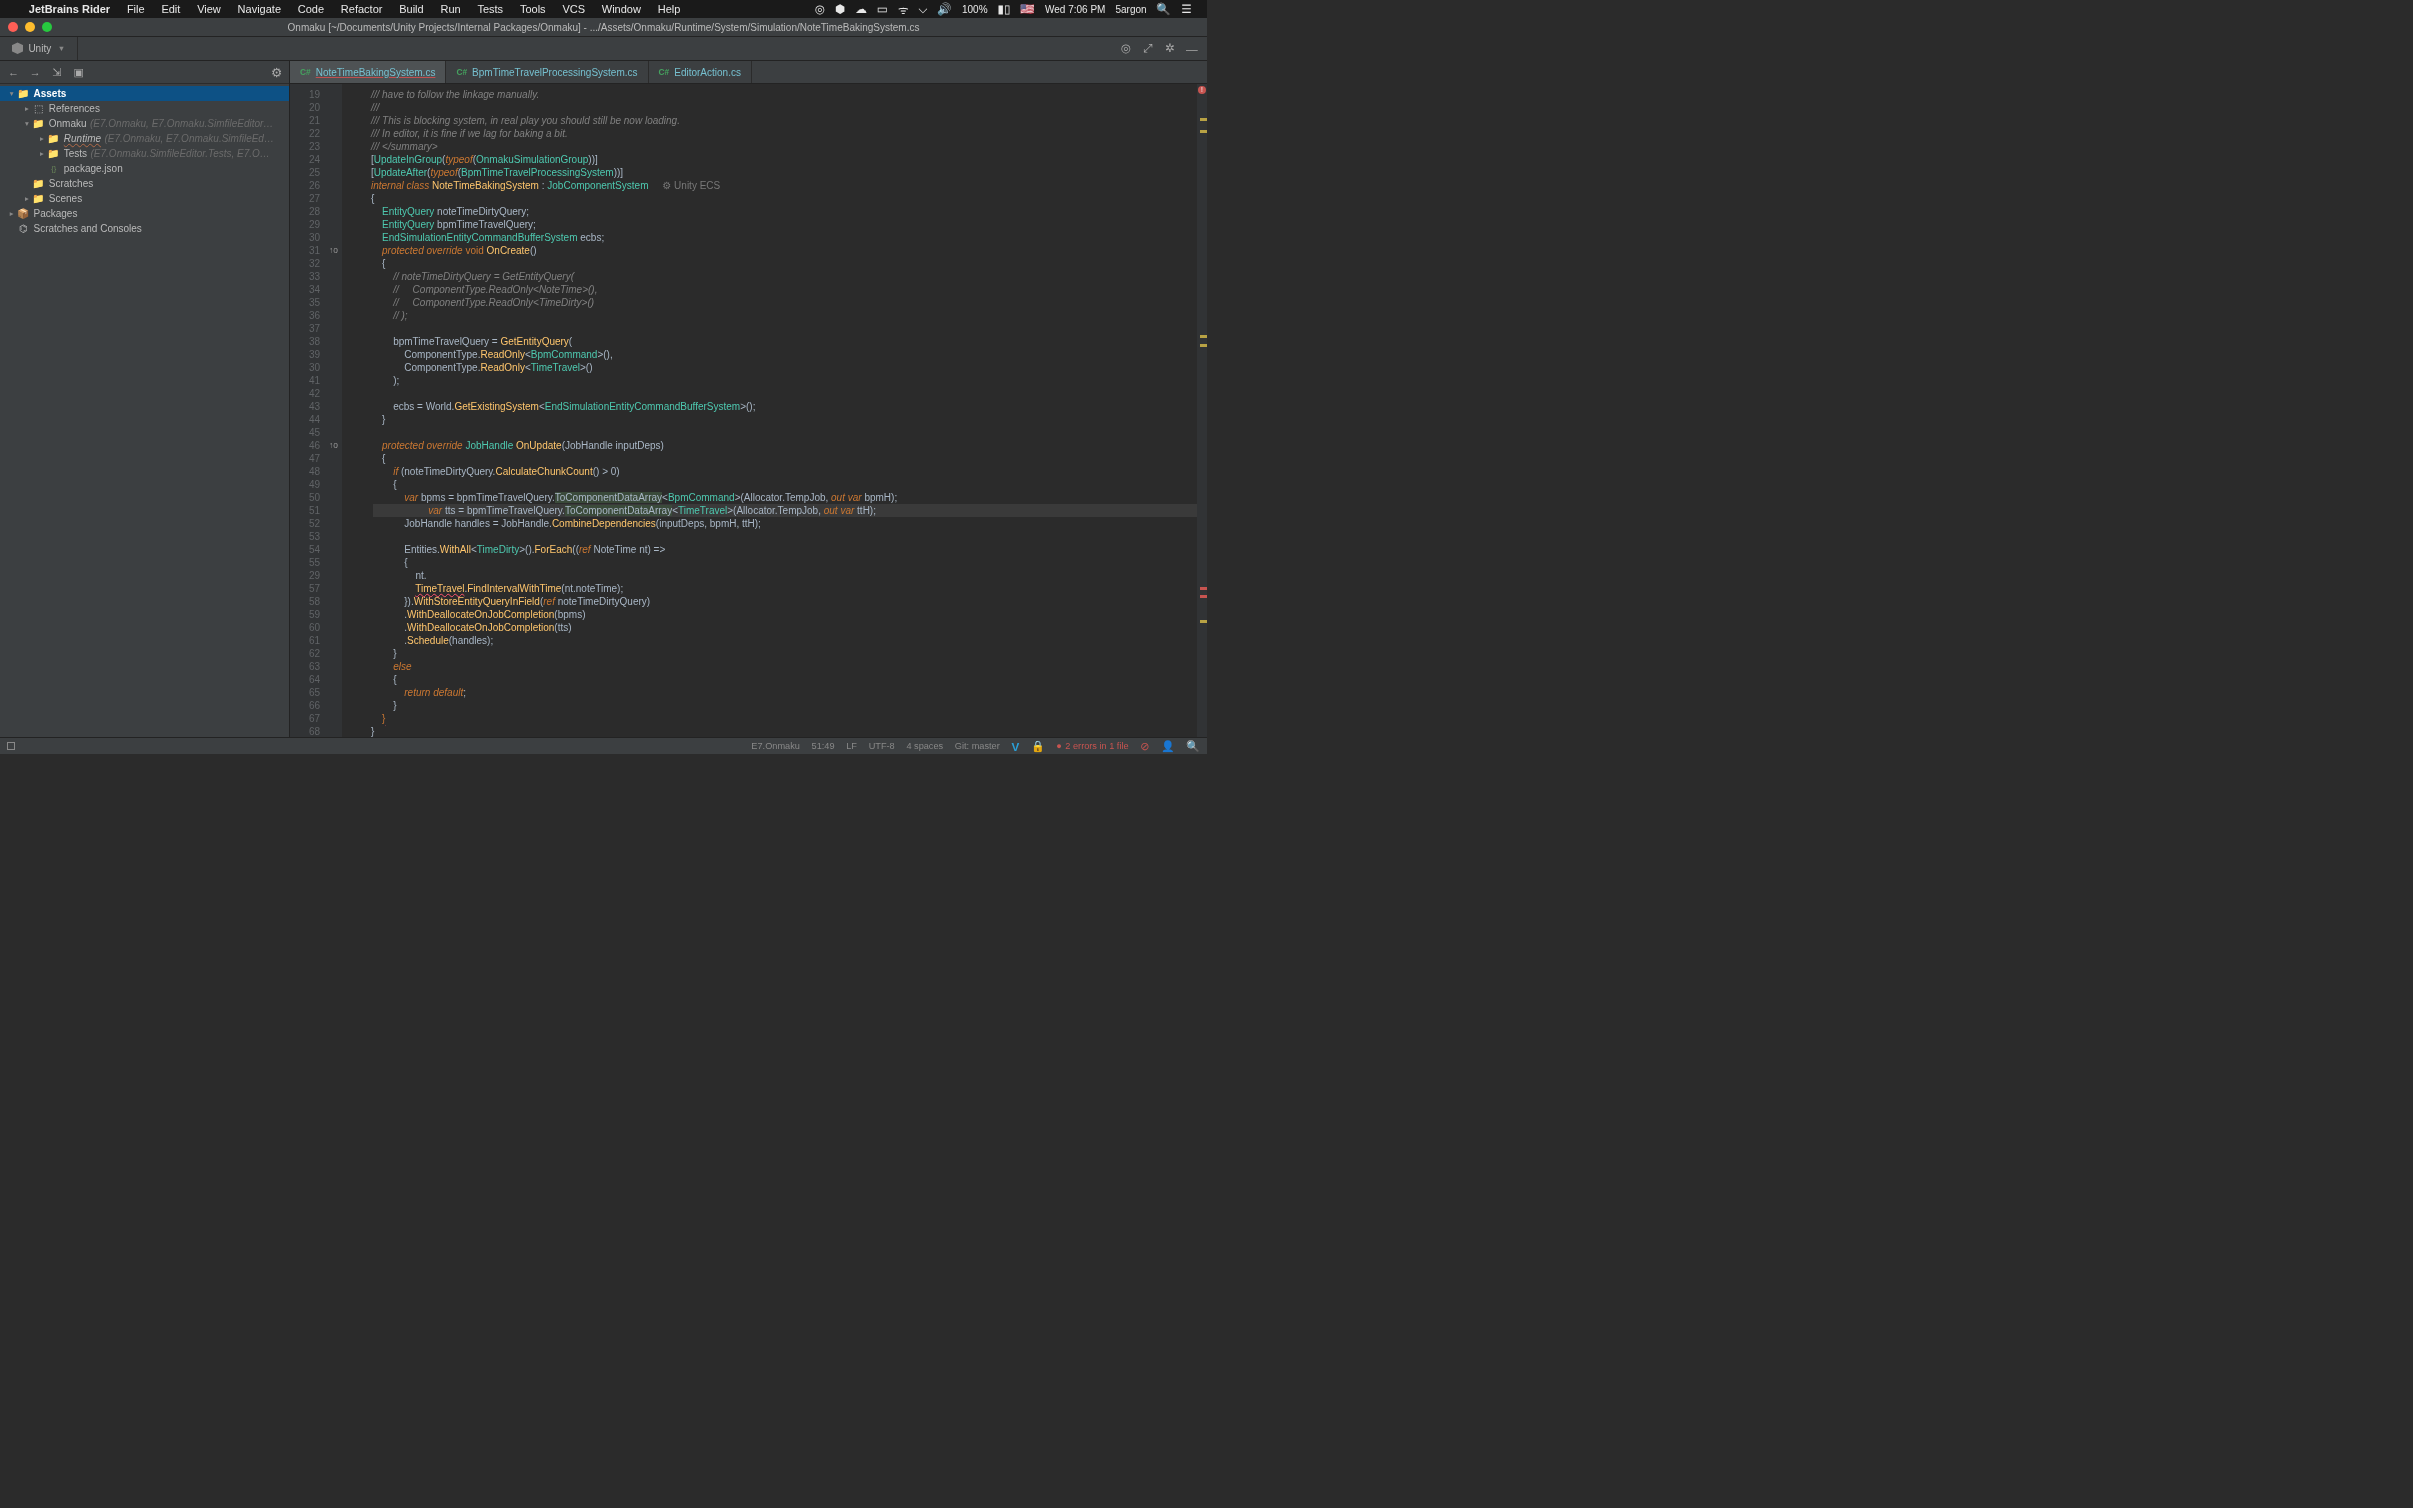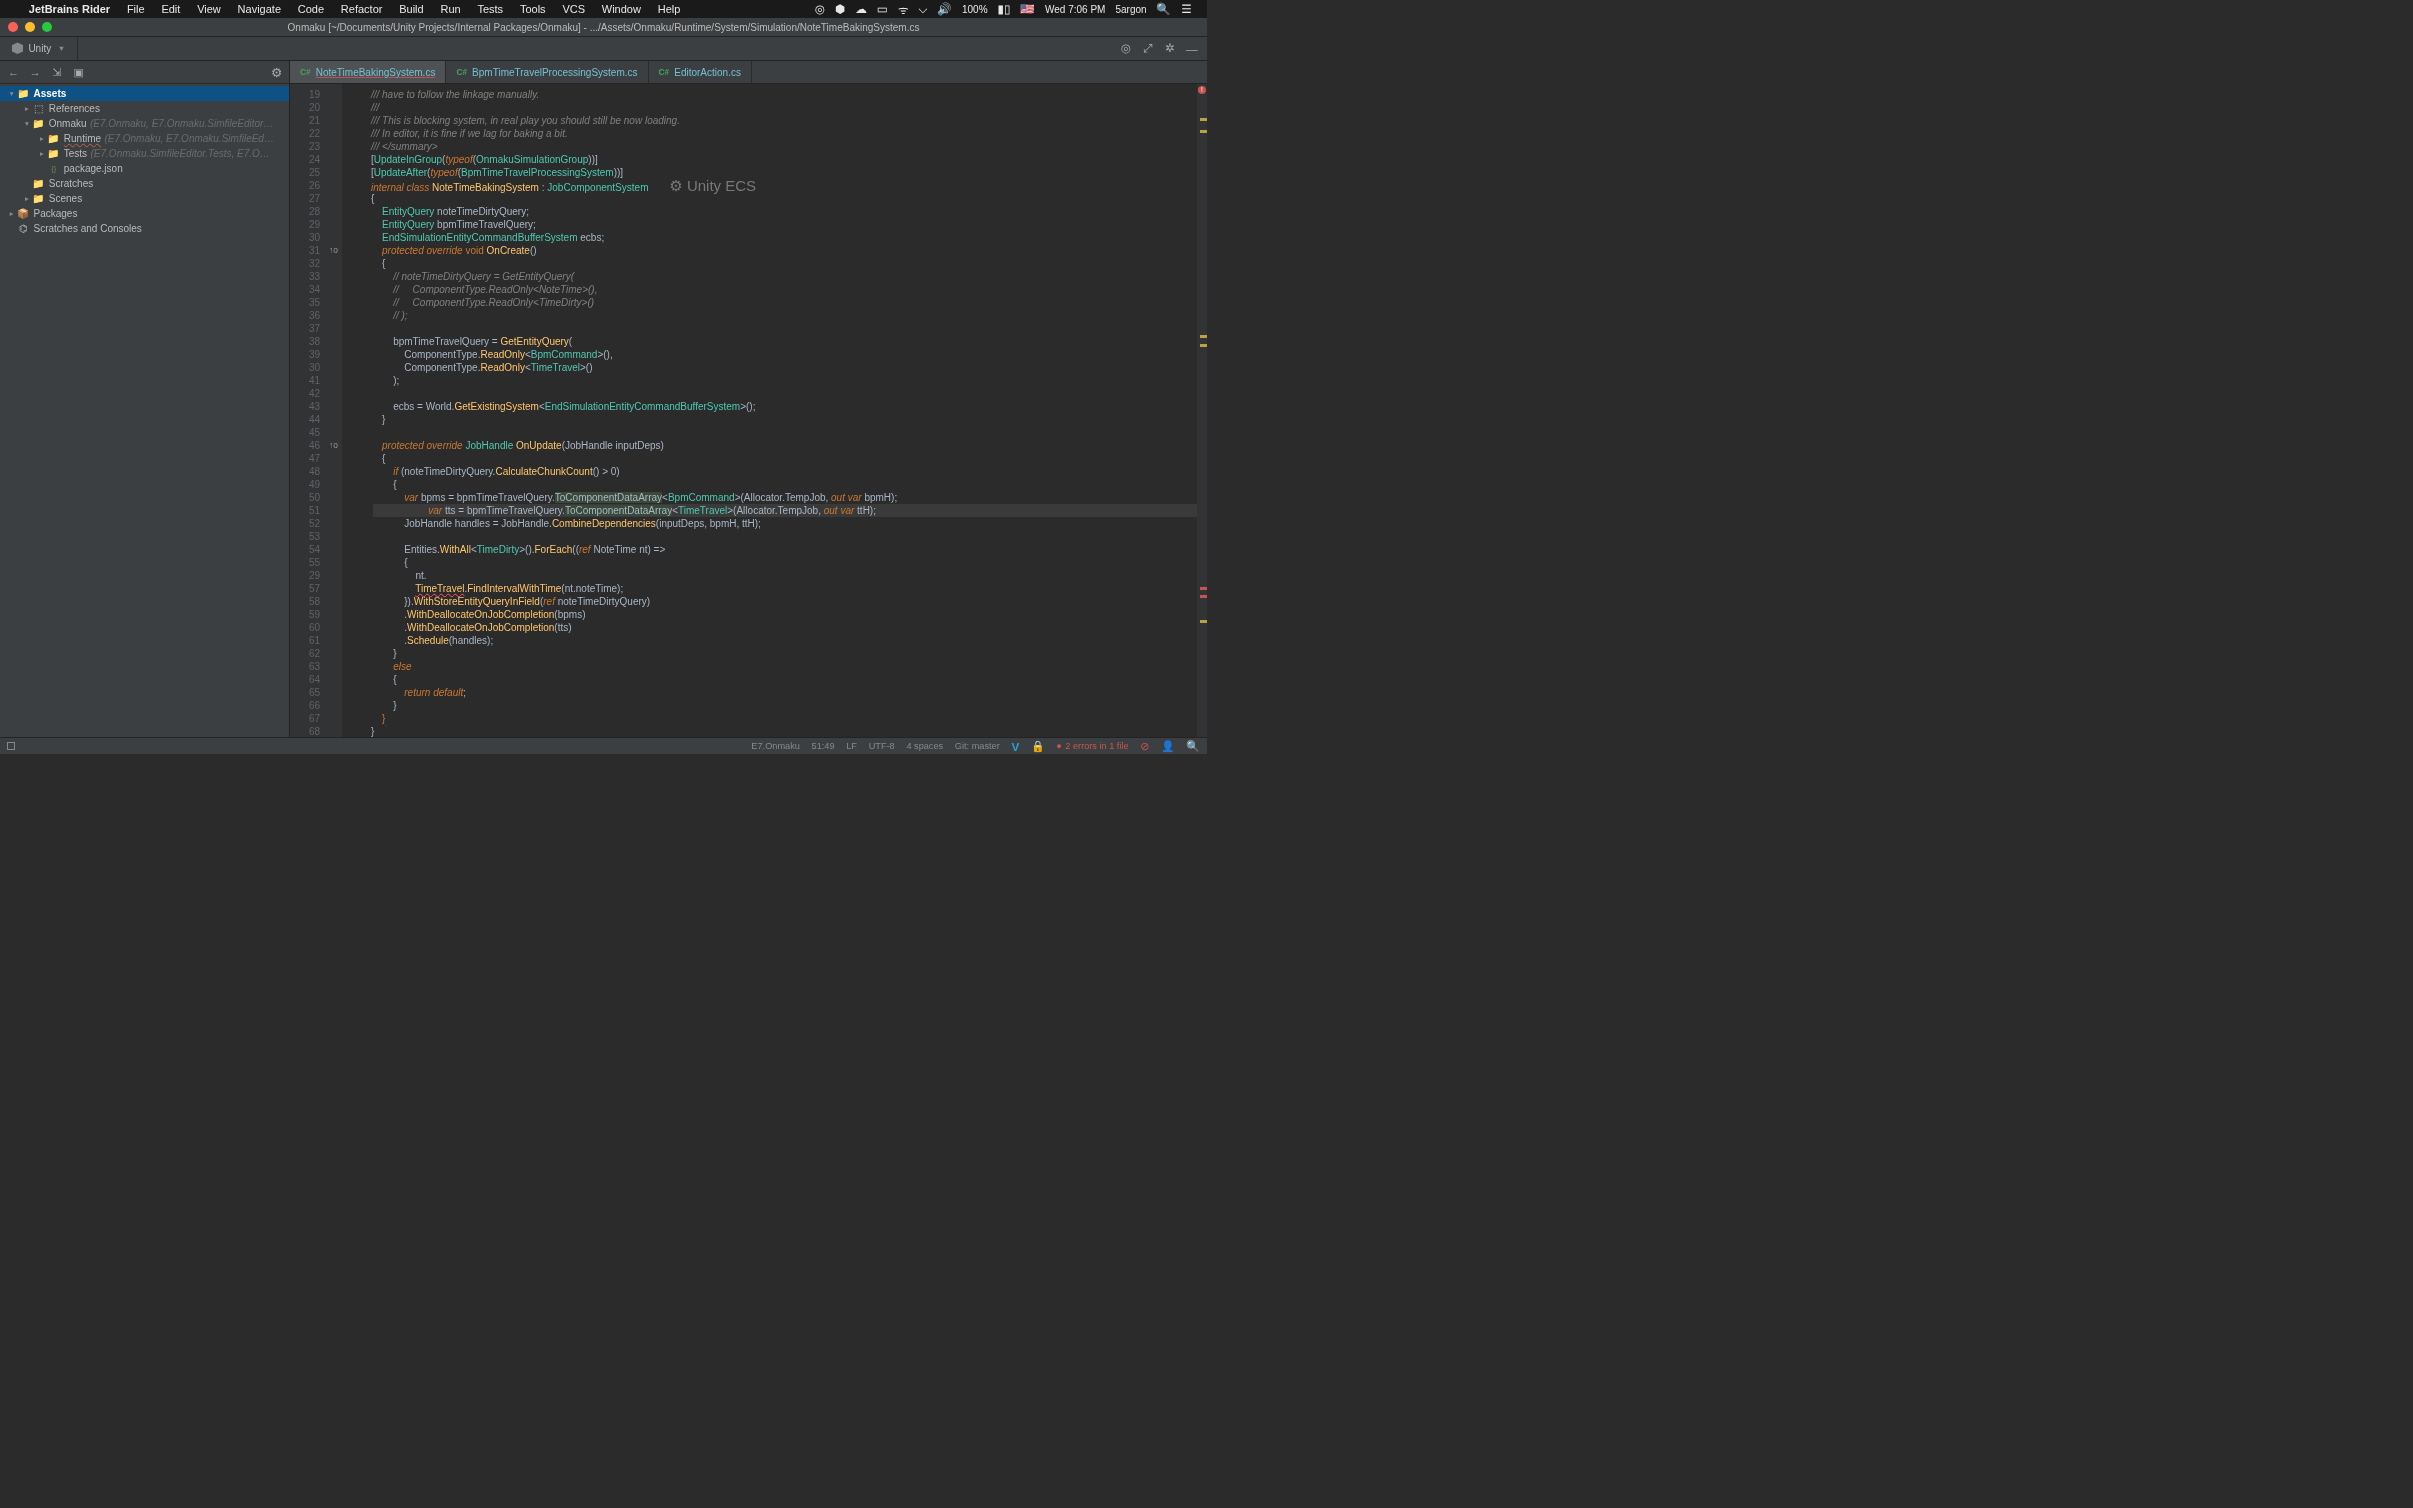--- a/index.html
+++ b/index.html
@@ -43,21 +43,21 @@
 .sidebar-header .gear { font-size: 12.6px; color: #aaa; }
 .project-tree { flex: 1; overflow: auto; padding-top: 1.7px; }
 .tree-row { display: flex; align-items: center; height: 15px; font-size: 10px; color: #bbb; white-space: nowrap; cursor: default; padding-right: 3.4px; }
 .tree-row .exp { width: 10px; text-align: center; font-size: 7.5px; color: #888; }
 .tree-row .ficon { width: 13.4px; height: 11.7px; margin-right: 3.4px; display:inline-flex; align-items:center; justify-content:center; font-size:10px; }
 .tree-row .label { }
 .tree-row .hint { color: #6b6b6b; font-style: italic; margin-left: 3.4px; overflow: hidden; text-overflow: ellipsis; }
 .tree-row.selected { background: #0d5185; color: #fff; }
 .tree-row.selected .label { font-weight: 700; color:#fff; }
 .folder-ico { color:#c9a86a; }
-.underline-runtime { text-decoration: underline wavy #b36b49; text-decoration-thickness:0.8px; }
+.underline-runtime { text-decoration: underline wavy #b36b49; text-decoration-thickness:0.8px;font-style:italic; }
 
 
 .editor-col { flex: 1; display: flex; flex-direction: column; background: #2b2b2b; min-width: 0; }
 .tabs { height: 23.5px; background: #3c3f41; display: flex; align-items: stretch; border-bottom: 0.8px solid #232323; }
 .tab { display: flex; align-items: center; gap: 5px; padding: 0 10px; font-size: 10px; color: #bbb; border-right: 0.8px solid #2b2b2b; cursor: pointer; position:relative; }
 .tab.active { background: #4e5254; }
 .tab .lang { color: #45a35f; font-weight: 600; font-size: 8.4px; }
 .tab .tabname { color: #76c0d0; }
 .tab.active .tabname { text-decoration: underline; text-decoration-color: #c05050; text-decoration-thickness:0.8px; }
 .editor-body { flex: 1; display: flex; overflow: hidden; position: relative; }
@@ -69,21 +69,21 @@
 .code .ln { height: 13px; position:relative; }
 .code .ln.hl51 { background: #3a3a3a; margin-left: 24px; }
 .comment { color: #808080; font-style: italic; }
 .kw { color: #cc7832; }
 .kw-i { color: #cc7832; font-style: italic; }
 .type2 { color: #ffc66d; }
 .teal { color: #4ec9b0; }
 .usg { background: #3a4a3a; }
 .fn { color: #ffc66d; }
 .err-und { text-decoration: underline wavy #ff5370; }
-.inlay { color:#787878; font-size:15px; }
+.inlay { color:#787878; font-size:10px; }
 
 
 .stripe { width: 10px; background: #313335; position: relative; }
 .stripe .errmark { position:absolute; top:1.7px; right:0.8px; width:8.4px; height:8.4px; background:#c75450; border-radius:50%; font-size:6.7px; color:#fff; text-align:center; line-height:8.4px; }
 .stripe .wm { position:absolute; right:0; width:6.7px; height:2.5px; }
 .stripe .y { background:#b8a244; }
 .stripe .r { background:#c75450; }
 
 
 .statusbar { position:absolute; bottom:0; left:0; right:0; height: 17px; background: #3c3f41; border-top: 0.8px solid #232323; display: flex; align-items: center; padding: 0 6.7px; font-size: 9.2px; color: #888; gap: 11.7px; }

